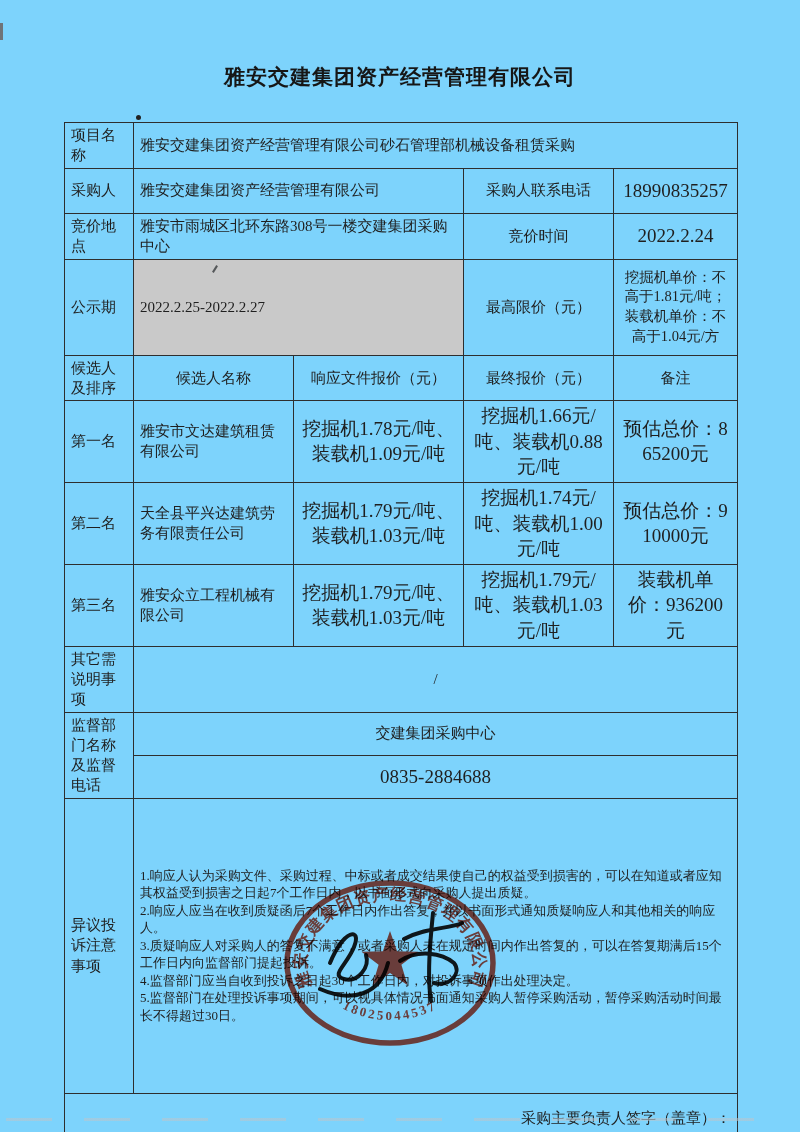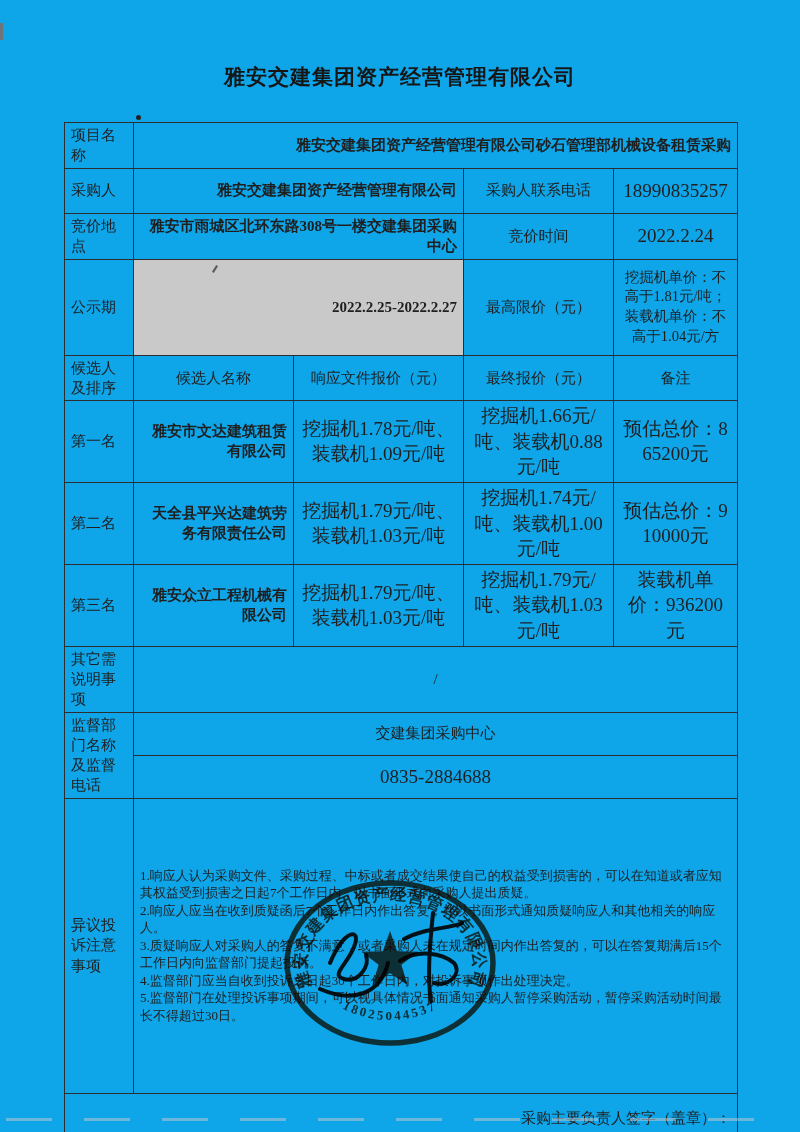--- a/index.html
+++ b/index.html
@@ -4,40 +4,40 @@
 <style>
   html,body{margin:0;padding:0;}
   body{
     width:800px;height:1132px;
     background:#fdfdfd;
     font-family:"Liberation Serif","DejaVu Serif",serif;
     color:#1f1f1f;
     position:relative;
     overflow:hidden;
   }
-  .sheet{position:absolute;inset:0;background:#0ea5e9;}
+  .sheet{position:absolute;inset:0;background:#7dd3fc;}
   .title{
     position:absolute;top:64px;left:0;width:800px;
     text-align:center;font-weight:bold;font-size:21px;line-height:1.3;
     letter-spacing:1px;color:#161616;
   }
   table.doc{
     position:absolute;left:64px;top:122px;width:673px;
     border-collapse:collapse;table-layout:fixed;
     font-size:15px;
   }
   table.doc td{
     border:1.5px solid #2e2e2e;
     vertical-align:middle;
     padding:2px 6px;
     line-height:1.35;
     word-break:break-all;
   }
   td.lab{text-align:left;padding:2px 3px;}
-  td.val{text-align:right;padding:2px 8px;font-weight:bold;}
+  td.val{text-align:left;padding:2px 8px;}
   td.ctr{text-align:center;}
   td.gray{background:#c9c9c9;margin-top:9px;}
   td.small{font-size:19px;}
   td.limit{font-size:14.5px;text-align:center;padding:4px 4px;line-height:1.45;}
   td.notes{
     vertical-align:top;text-align:left;
     padding:64px 10px 8px 8px;
     font-size:13px;line-height:1.6;
     white-space:pre-line;word-break:break-all;margin-top:42px;
   }

